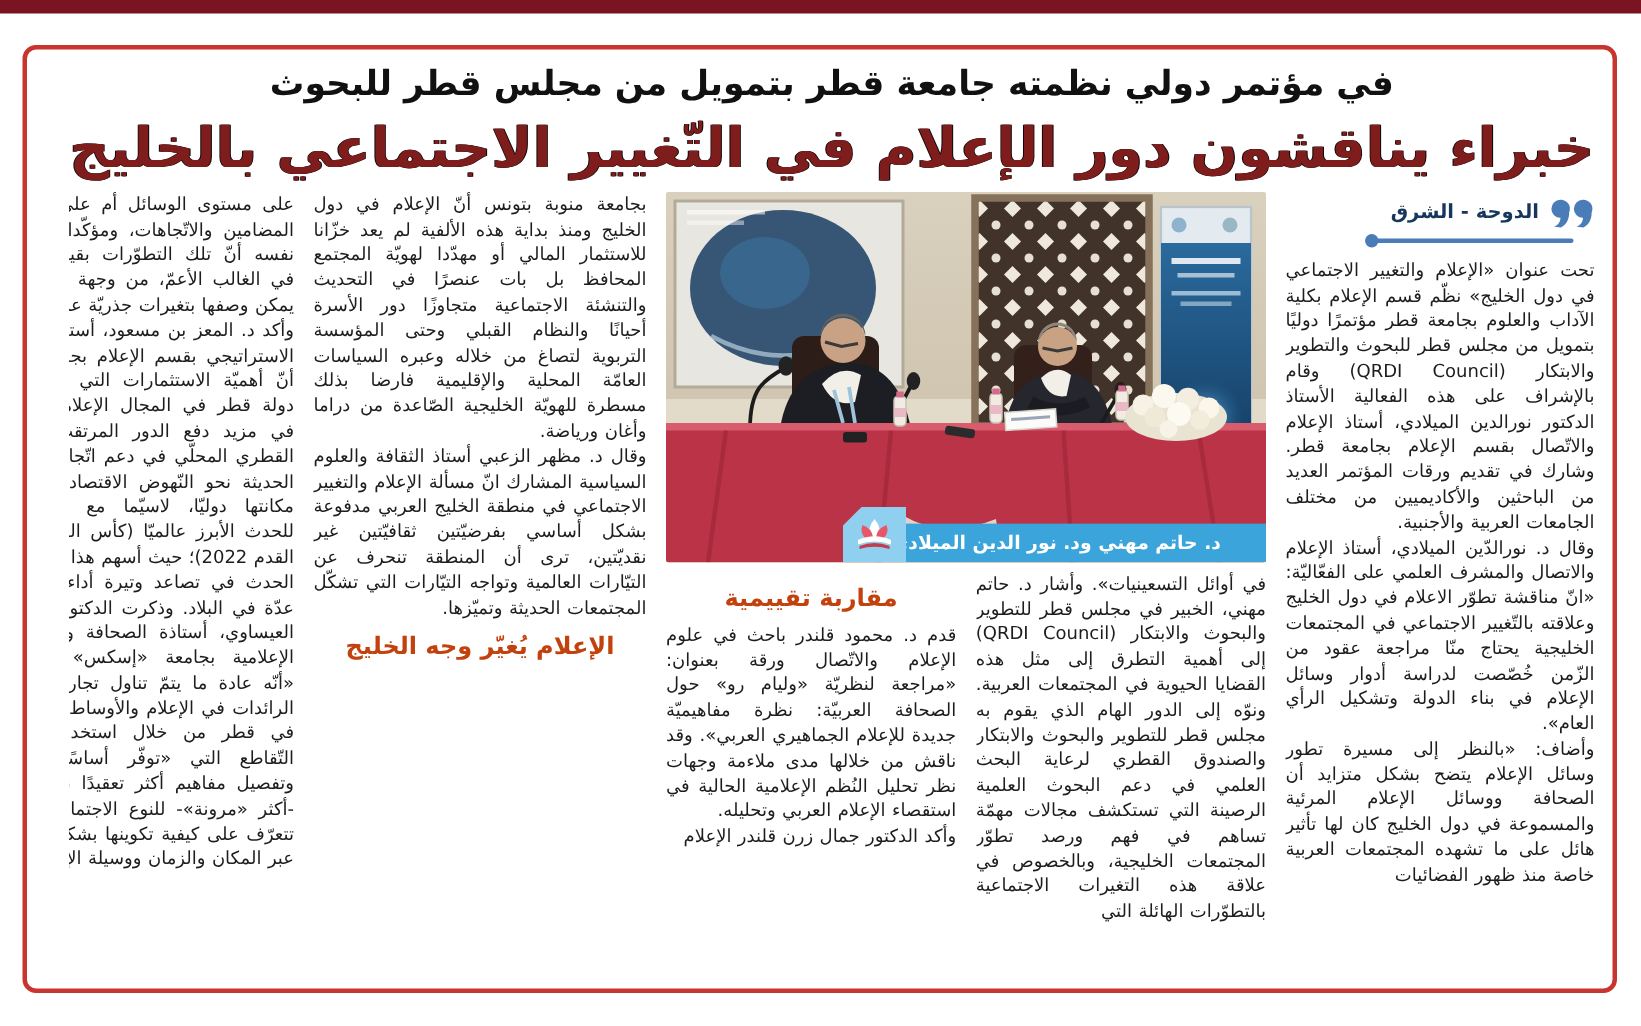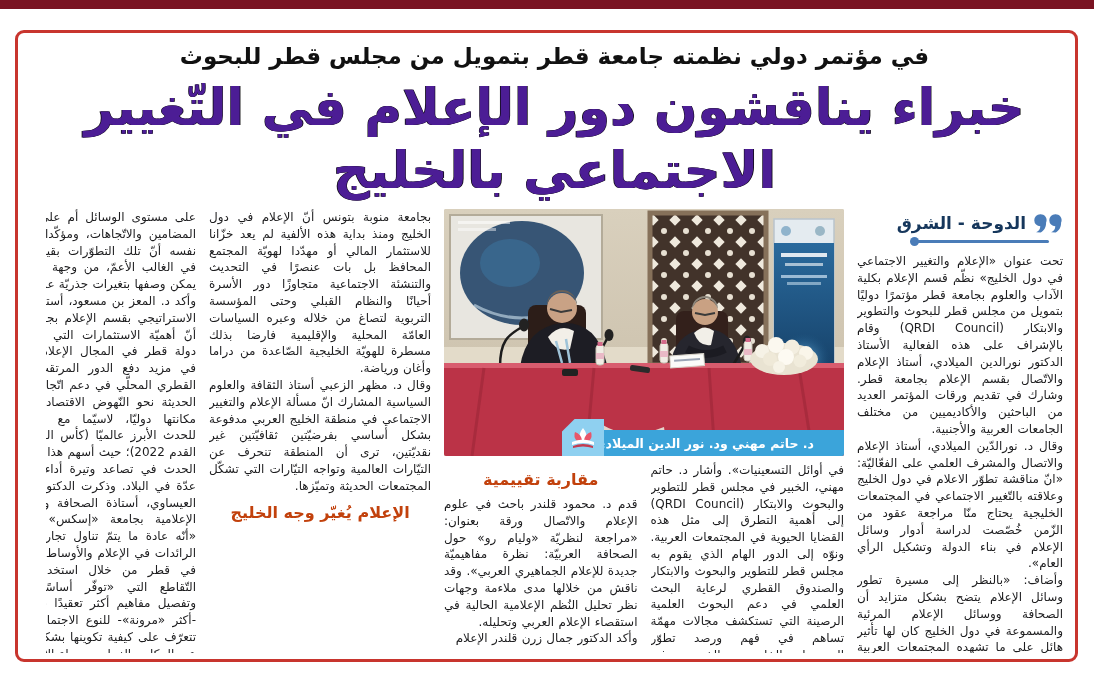--- a/index.html
+++ b/index.html
@@ -12,21 +12,21 @@
     position:absolute;top:30px;left:15px;right:16px;bottom:22px;
     border:3px solid #c8352e;border-radius:9px;background:#fff;
     padding:4px 12px 6px 28px;box-sizing:border-box;
     display:flex;flex-direction:column;
   }
   .kicker{
     text-align:center;font-weight:bold;font-size:23px;line-height:1.5;color:#111;
     margin-top:2px;
   }
   .headline{
-    text-align:center;font-weight:bold;font-size:51px;line-height:1.25;color:#4c1d95;
+    text-align:center;font-weight:bold;font-size:37px;line-height:1.25;color:#7f1d1d;
     margin:2px 0 6px 0;letter-spacing:-0.5px;
     text-shadow:0.6px 0 0 #0a0a0a, -0.6px 0 0 #0a0a0a;
   }
   .cols{
     flex:1;display:flex;flex-direction:row;gap:13px;overflow:hidden;direction:rtl;
   }
   .col{overflow:hidden;text-align:justify;}
   .col p{margin:0;font-size:12px;line-height:1.4;word-spacing:0.5px;}
   .col-1{width:206px;flex:none;}
   .col-mid{width:400px;flex:none;display:flex;flex-direction:column;}
@@ -34,21 +34,21 @@
   .col-5{width:200px;flex:none;}
   .sub-cols{flex:1;display:flex;flex-direction:row;gap:13px;overflow:hidden;direction:rtl;margin-top:6px;}
   .sub-cols .col{flex:1;}
   .in-head{
     text-align:center;font-weight:bold;font-size:16px;margin:8px 0 7px 0;color:#c2410c;
   }
   
   .byline{margin:4px 0 10px 0;}
   .byline-row{display:flex;align-items:center;gap:7px;direction:rtl;}
   .byline-row svg{flex:none;}
-  .byline-text{font-weight:bold;font-size:17px;color:#16375c;}
+  .byline-text{font-weight:bold;font-size:13px;color:#16375c;}
   .byline-rule{position:relative;height:3px;background:#4a7cb8;margin:7px 14px 0 58px;border-radius:2px;}
   .byline-rule .dot{position:absolute;left:-5px;top:-3px;width:9px;height:9px;border-radius:50%;background:#4a7cb8;}
   
   .photo-block{position:relative;width:400px;height:247px;flex:none;border-radius:2px;overflow:hidden;background:#d3c9b6;}
   .photo-block svg.scene{display:block;width:100%;height:100%;}
   .caption-bar{
     position:absolute;bottom:0;left:126px;right:0;height:26px;background:#3ba4da;
     display:flex;align-items:center;justify-content:center;
     color:#ffffff;font-weight:bold;font-size:12.5px;
     clip-path:polygon(0 100%,10px 0,100% 0,100% 100%);

